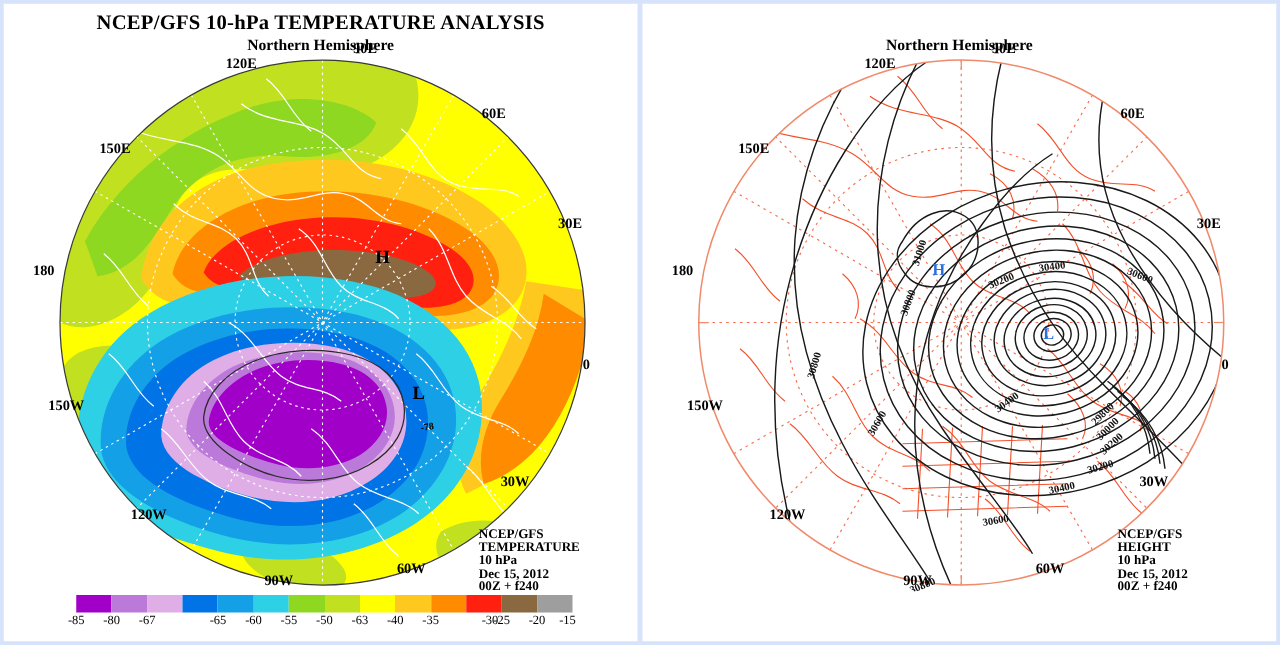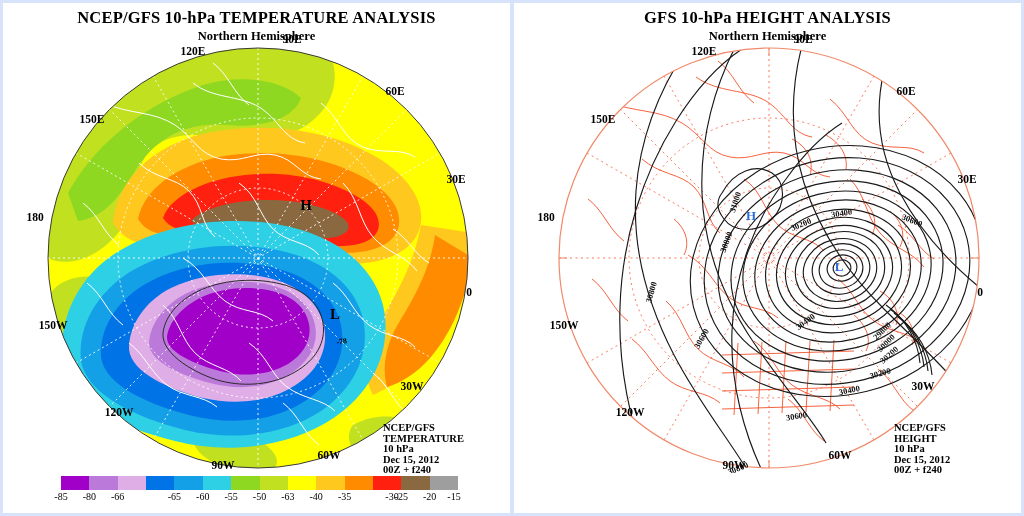--- a/index.html
+++ b/index.html
@@ -199,38 +199,37 @@
         <i style="background: rgb(255, 255, 0);"></i>
         <i style="background: rgb(255, 200, 30);"></i>
         <i style="background: rgb(255, 140, 0);"></i>
         <i style="background: rgb(255, 32, 16);"></i>
         <i style="background: rgb(138, 104, 64);"></i>
         <i style="background: rgb(158, 158, 158);"></i>
       </div>
     <div class="cbticks" id="cbticks">
         <span style="left: 58px;">-85</span>
         <span style="left: 86.3571px;">-80</span>
-        <span style="left: 114.714px;">-66</span>
+        <span style="left: 114.714px;">-67</span>
         <span style="left: 146px; margin-top: 36px;">-70</span>
         <span style="left: 171.429px;">-65</span>
         <span style="left: 199.786px;">-60</span>
         <span style="left: 228.143px;">-55</span>
         <span style="left: 256.5px;">-50</span>
         <span style="left: 284.857px;">-63</span>
         <span style="left: 313.214px;">-40</span>
         <span style="left: 341.571px;">-35</span>
         <span style="left: 389px;">-30</span>
         <span style="left: 398.286px;">-25</span>
         <span style="left: 426.643px;">-20</span>
         <span style="left: 451px;">-15</span>
       </div>
   </div>
 
   <div class="panel right">
-    <div class="title title-main">GFS 10-hPa HEIGHT ANALYSIS</div>
     <div class="title title-sub">Northern Hemisphere</div>
 
     <div class="map-wrap rp-map">
       <svg width="430" height="430" viewBox="0 0 430 430">
 
         <g clip-path="url(#hemiR)" fill="none" stroke="#fb6a4a" stroke-width="0.9" stroke-dasharray="2,3.5">
           <circle cx="215" cy="215" r="70"></circle>
           <circle cx="215" cy="215" r="140"></circle>
           <line x1="215" y1="5" x2="215" y2="425"></line>
           <line x1="5" y1="215" x2="425" y2="215"></line>

